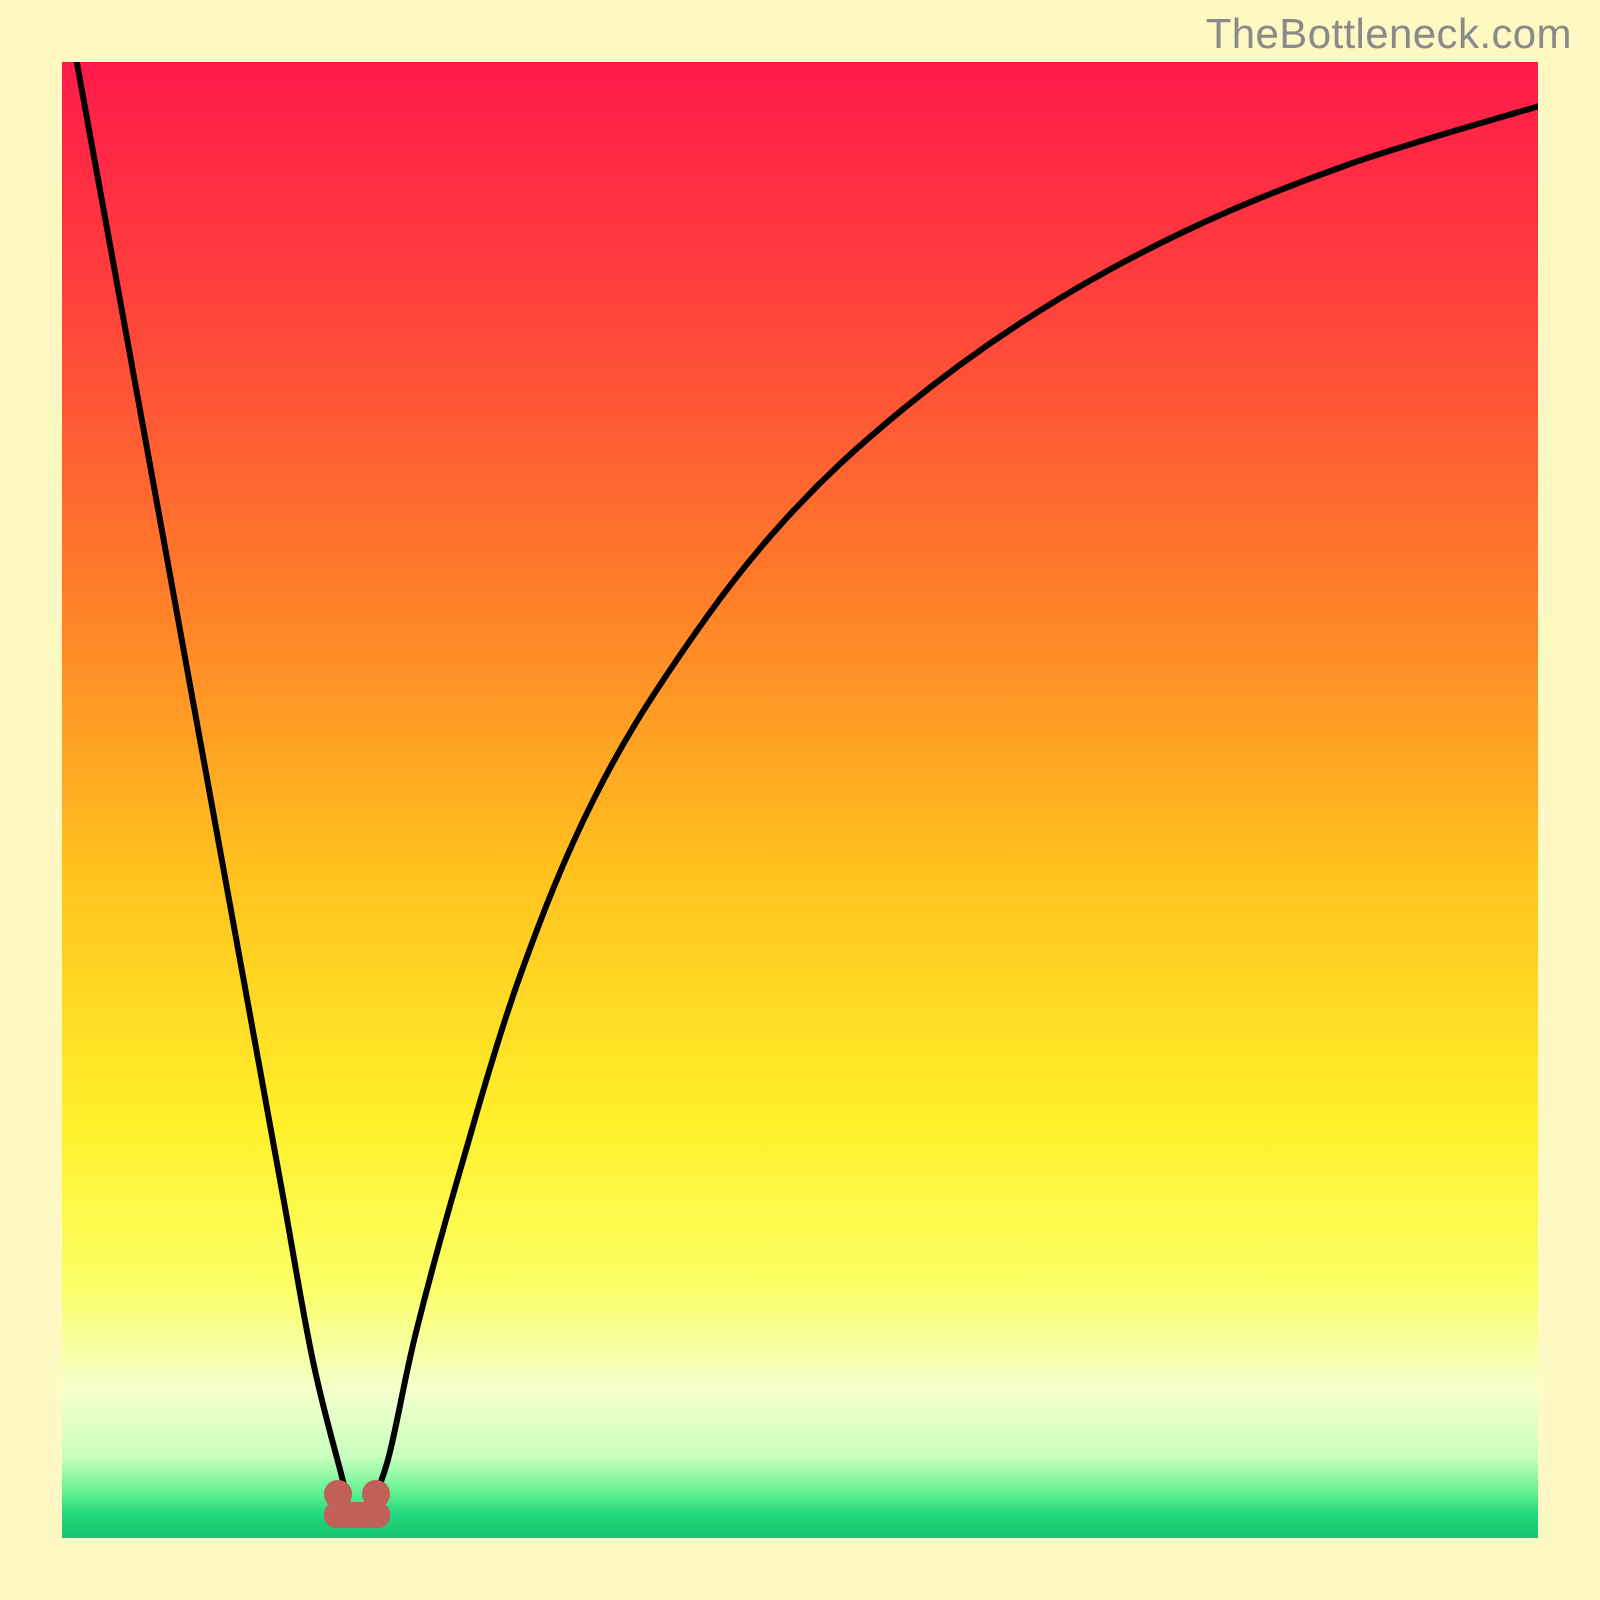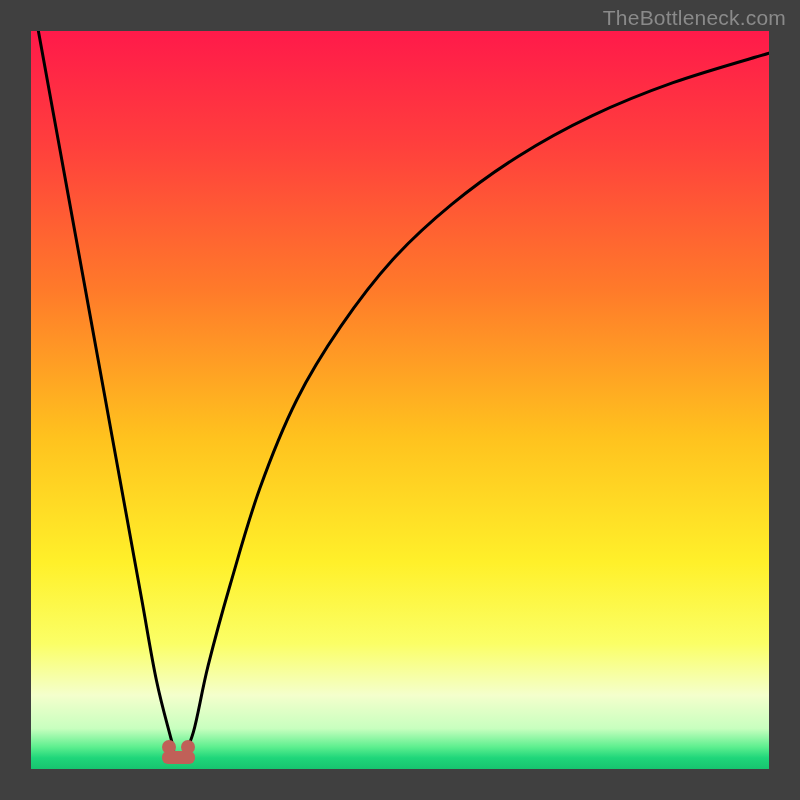--- a/index.html
+++ b/index.html
@@ -8,21 +8,21 @@
     width: 800px;
     height: 800px;
     background: #000;
     overflow: hidden;
     font-family: Arial, Helvetica, sans-serif;
   }
   .outer {
     position: relative;
     width: 800px;
     height: 800px;
-    background: #404040;
+    background: #fef9c3;
   }
   .plot-area {
     position: absolute;
     left: 31px;
     top: 31px;
     width: 738px;
     height: 738px;
     overflow: hidden;
   }
   .gradient {

